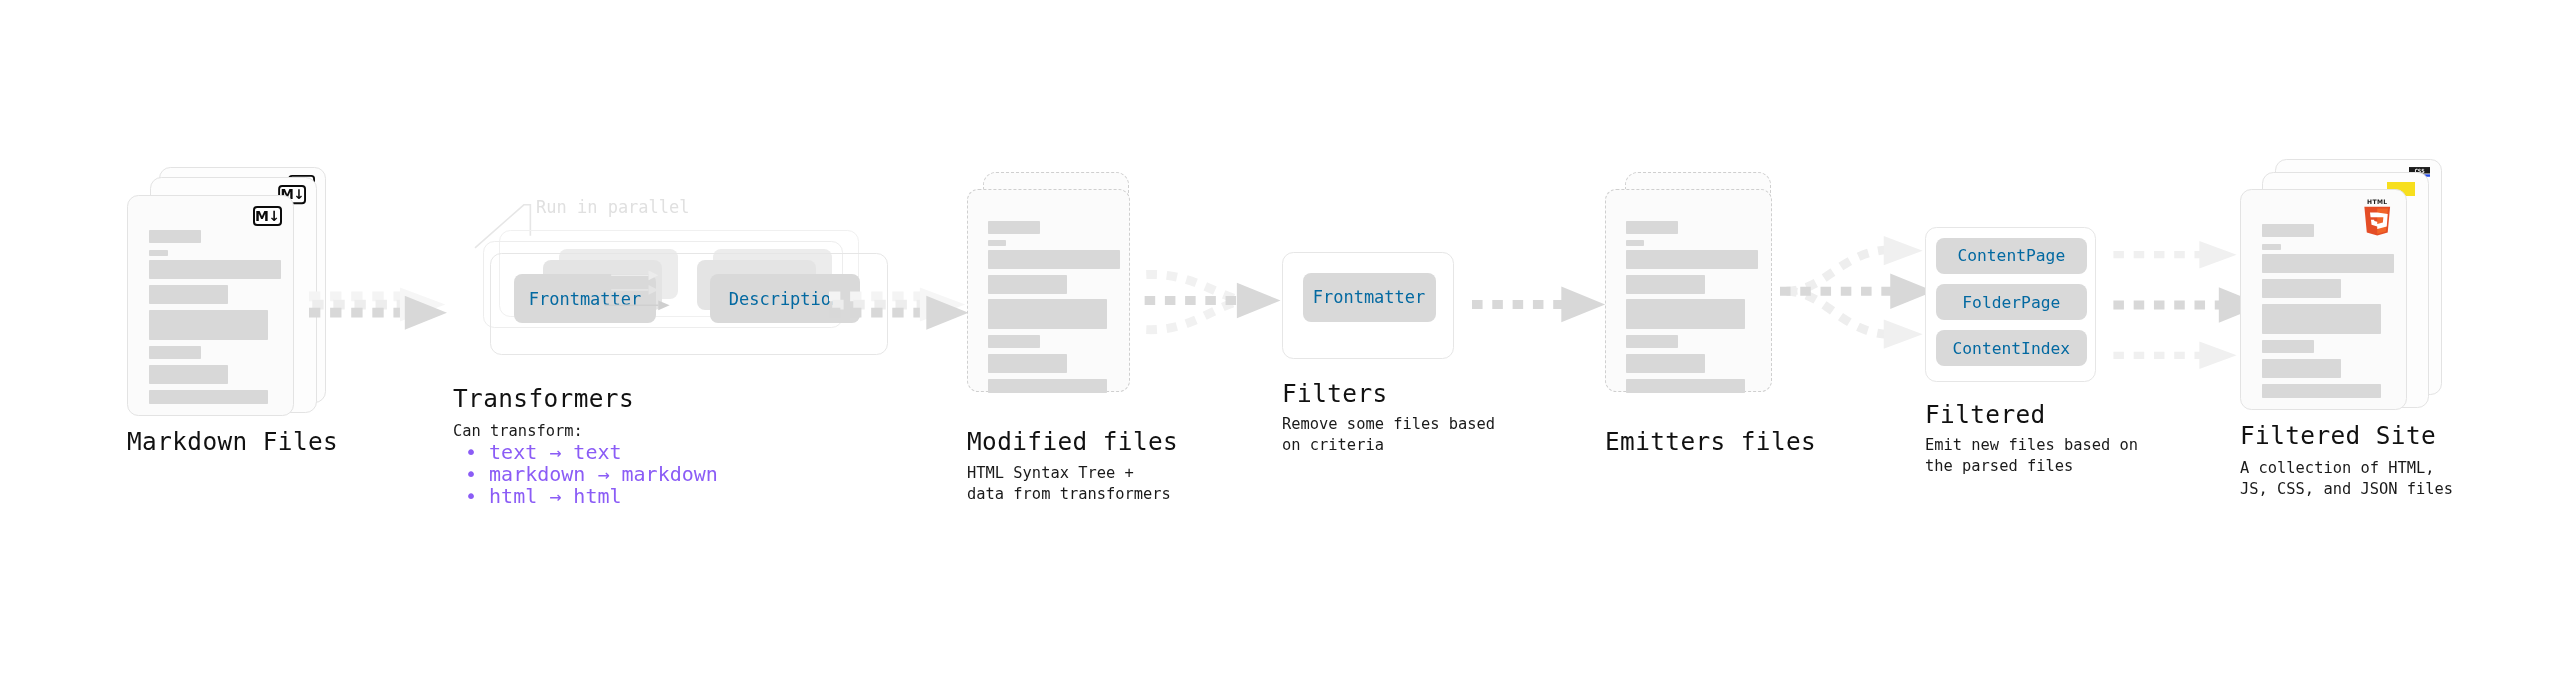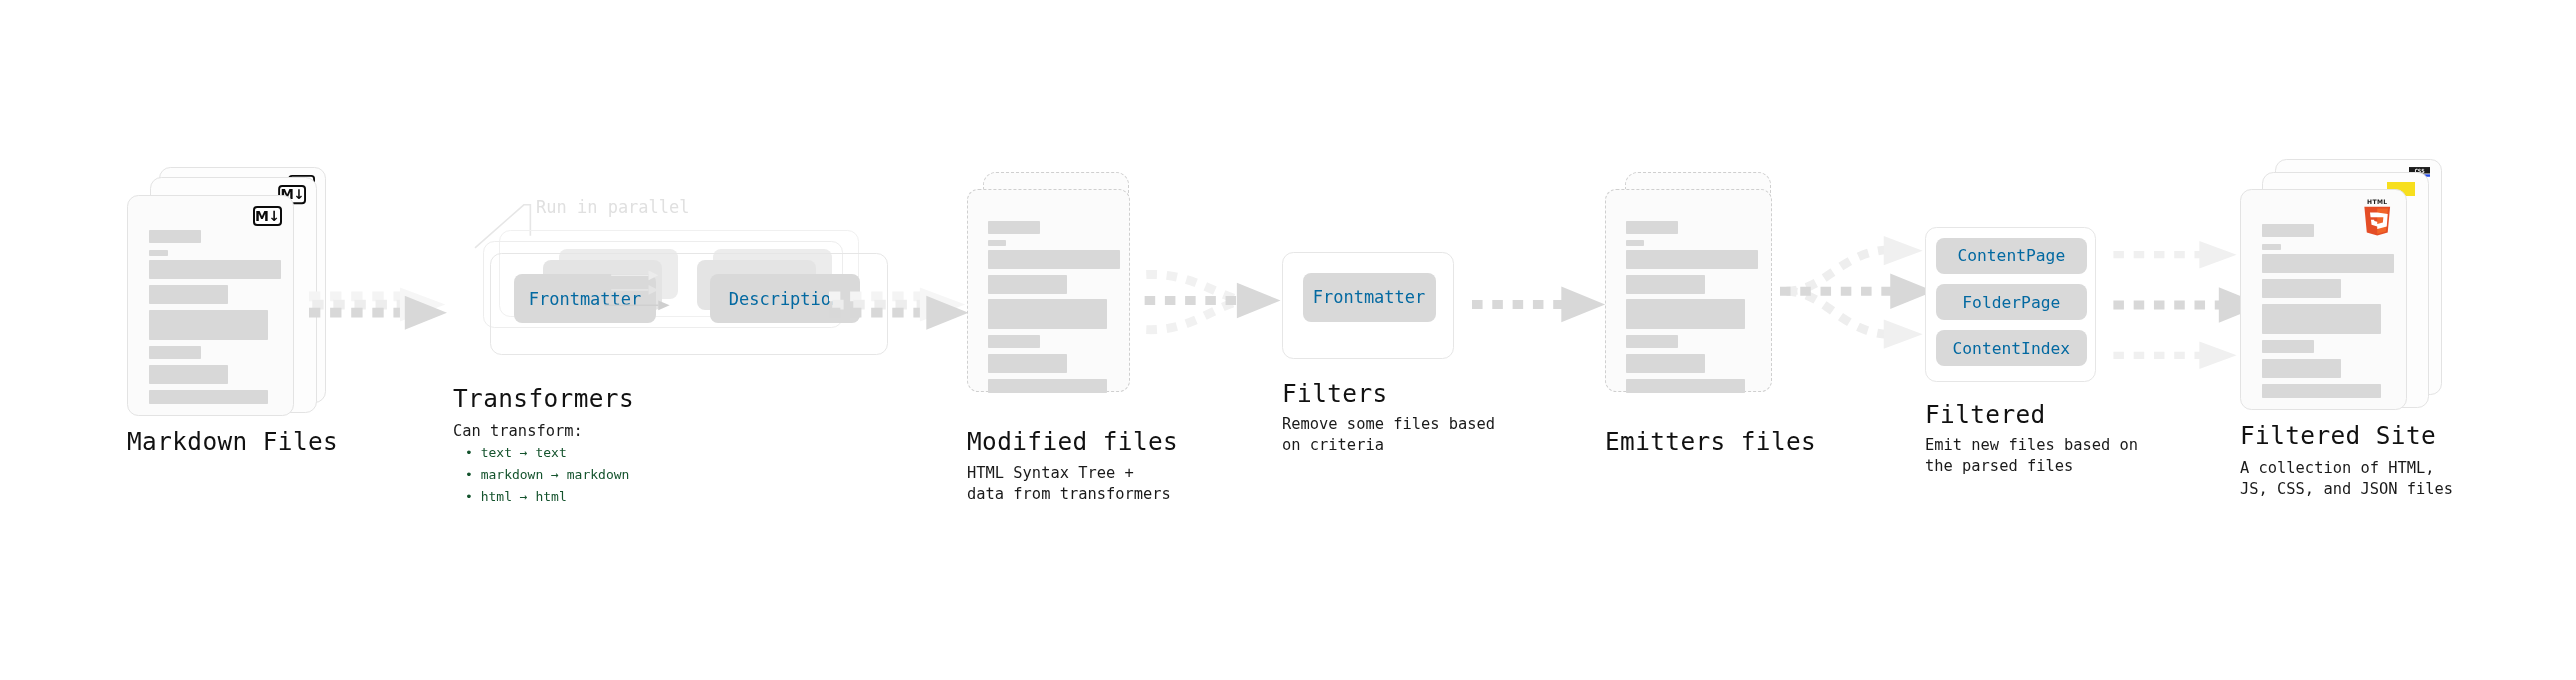--- a/index.html
+++ b/index.html
@@ -75,23 +75,23 @@
   }
   .desc {
     position: absolute;
     font-size: 15.4px;
     line-height: 21px;
     color: #1a1a1a;
     white-space: pre;
   }
   .desc-list {
     position: absolute;
-    font-size: 13px;
+    font-size: 20px;
     line-height: 21px;
-    color: #14532d;
+    color: #8b5cf6;
     white-space: pre;
   }
   .ghost-label {
     position: absolute;
     font-size: 17px;
     color: #e0e0e0;
     white-space: nowrap;
   }
 
   

